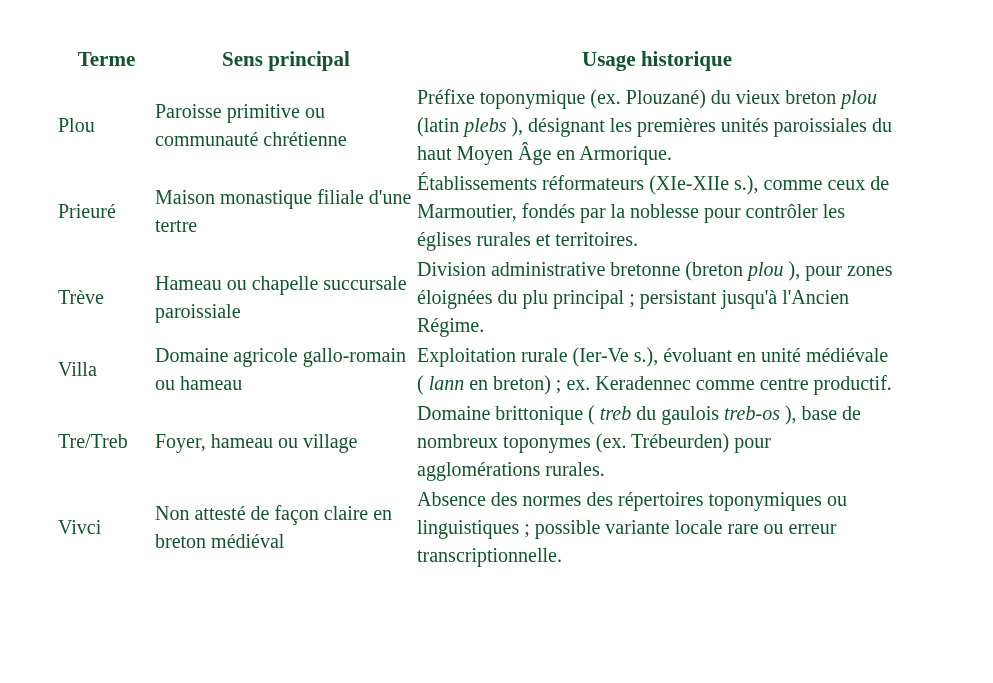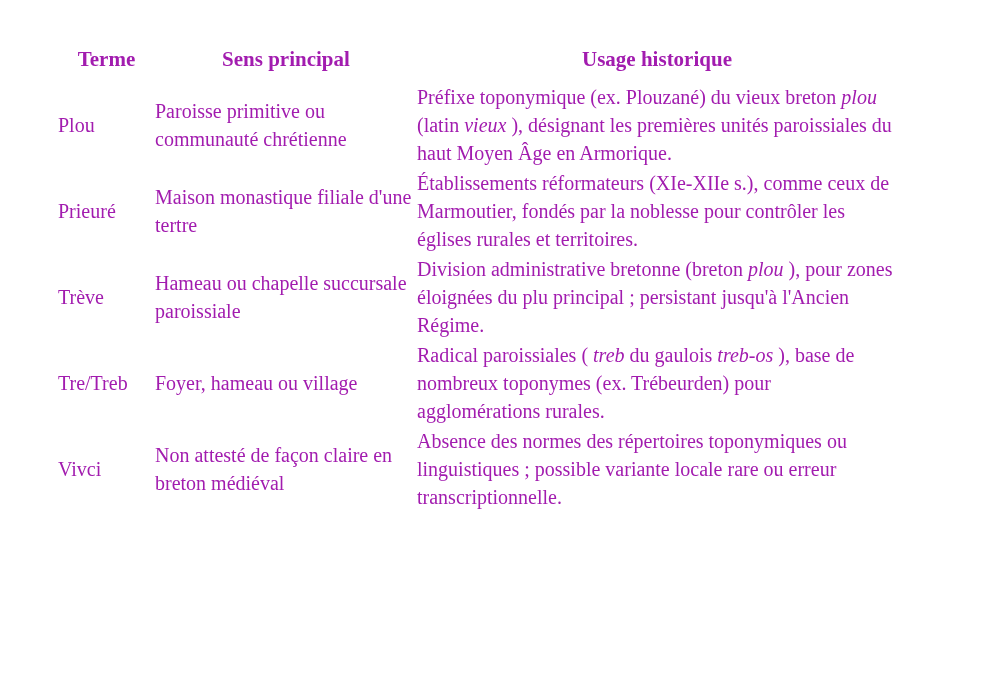--- a/index.html
+++ b/index.html
@@ -5,21 +5,21 @@
   html, body {
     margin: 0;
     padding: 0;
     background: #ffffff;
   }
   .page {
     position: relative;
     width: 993px;
     height: 683px;
     background: #ffffff;
-    color: #a21caf;
+    color: #14532d;
     box-sizing: border-box;
     padding: 46px 0 0 58px;
     overflow: hidden;
     font-family: "Liberation Serif", serif;
   }
   table.topo-table {
     border-collapse: collapse;
     border: none;
   }
   table.topo-table th {
@@ -66,41 +66,46 @@
       <tr>
         <th>Terme</th>
         <th>Sens principal</th>
         <th>Usage historique</th>
       </tr>
     </thead>
     <tbody>
   <tr>
     <td class="col-terme">Plou</td>
     <td class="col-sens">Paroisse primitive ou communauté chrétienne</td>
-    <td class="col-usage"><span>Préfixe toponymique (ex. Plouzané) du vieux breton </span><span class="it">plou</span><span> (latin </span><span class="it">vieux</span><span> ), désignant les premières unités paroissiales du haut Moyen Âge en Armorique.</span></td>
+    <td class="col-usage"><span>Préfixe toponymique (ex. Plouzané) du vieux breton </span><span class="it">plou</span><span> (latin </span><span class="it">plebs</span><span> ), désignant les premières unités paroissiales du haut Moyen Âge en Armorique.</span></td>
   </tr>
 
   <tr>
     <td class="col-terme">Prieuré</td>
     <td class="col-sens">Maison monastique filiale d'une tertre</td>
     <td class="col-usage"><span>Établissements réformateurs (XIe-XIIe s.), comme ceux de Marmoutier, fondés par la noblesse pour contrôler les églises rurales et territoires.</span></td>
   </tr>
 
   <tr>
     <td class="col-terme">Trève</td>
     <td class="col-sens">Hameau ou chapelle succursale paroissiale</td>
     <td class="col-usage"><span>Division administrative bretonne (breton </span><span class="it">plou</span><span> ), pour zones éloignées du plu principal ; persistant jusqu'à l'Ancien Régime.</span></td>
   </tr>
 
+  <tr>
+    <td class="col-terme">Villa</td>
+    <td class="col-sens">Domaine agricole gallo-romain ou hameau</td>
+    <td class="col-usage"><span>Exploitation rurale (Ier-Ve s.), évoluant en unité médiévale ( </span><span class="it">lann</span><span> en breton) ; ex. Keradennec comme centre productif.</span></td>
+  </tr>
 
 
   <tr>
     <td class="col-terme">Tre/Treb</td>
     <td class="col-sens">Foyer, hameau ou village</td>
-    <td class="col-usage"><span>Radical paroissiales ( </span><span class="it">treb</span><span> du gaulois </span><span class="it">treb-os</span><span> ), base de nombreux toponymes (ex. Trébeurden) pour agglomérations rurales.</span></td>
+    <td class="col-usage"><span>Domaine brittonique ( </span><span class="it">treb</span><span> du gaulois </span><span class="it">treb-os</span><span> ), base de nombreux toponymes (ex. Trébeurden) pour agglomérations rurales.</span></td>
   </tr>
 
   <tr>
     <td class="col-terme">Vivci</td>
     <td class="col-sens">Non attesté de façon claire en breton médiéval</td>
     <td class="col-usage"><span>Absence des normes des répertoires toponymiques ou linguistiques ; possible variante locale rare ou erreur transcriptionnelle.</span></td>
   </tr>
 </tbody>
   </table>
 </div>

